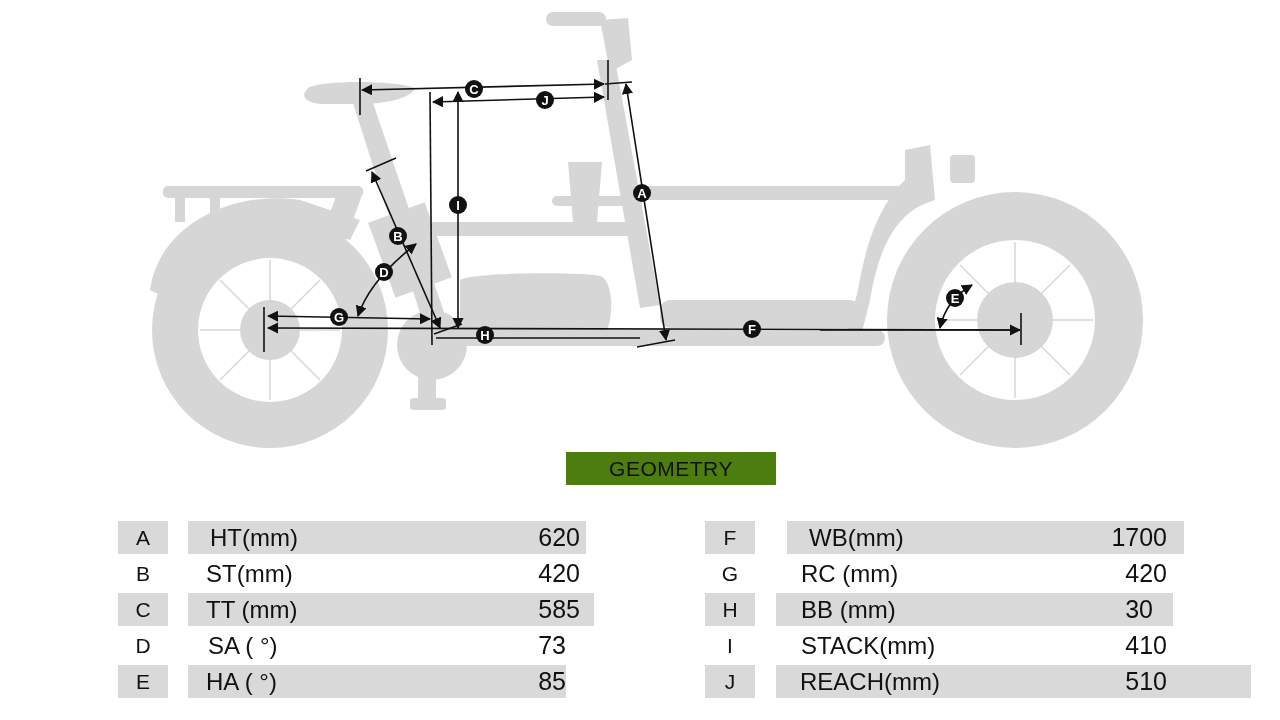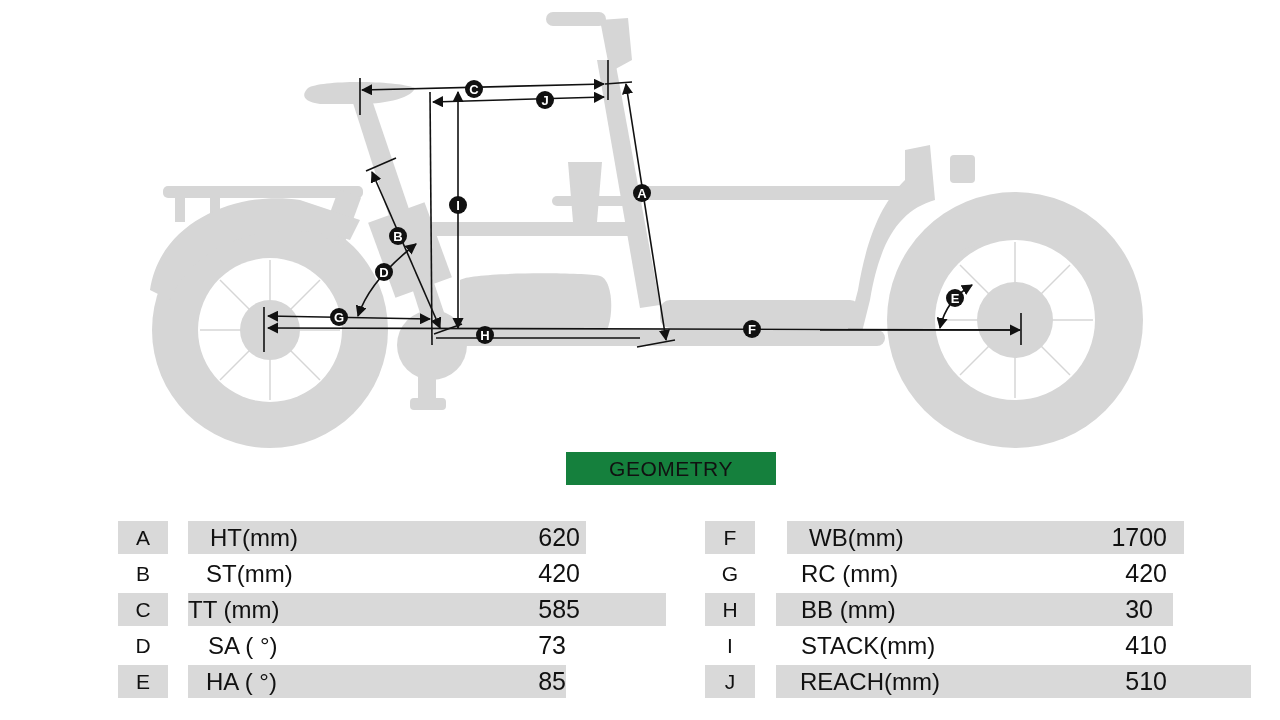--- a/index.html
+++ b/index.html
@@ -1,18 +1,18 @@
 <!DOCTYPE html>
 <html><head>
 <meta charset="utf-8">
 <style>
   html, body { margin: 0; padding: 0; background: #ffffff; }
   body { width: 1280px; height: 720px; position: relative; overflow: hidden; font-family: "Liberation Sans", sans-serif; color: #111; }
   #diagram { position: absolute; left: 0; top: 0; width: 1280px; height: 460px; }
-  .title-bar { position: absolute; left: 566px; top: 452px; width: 210px; height: 33px; background: #15803d; display: flex; align-items: center; justify-content: center; font-size: 21px; letter-spacing: 0.5px; color: #111; }
+  .title-bar { position: absolute; left: 566px; top: 452px; width: 210px; height: 33px; background: #4d7c0f; display: flex; align-items: center; justify-content: center; font-size: 21px; letter-spacing: 0.5px; color: #111; }
   .geo-table { position: absolute; top: 521px; }
   .geo-row { position: absolute; left: 0; height: 35px; width: 100%; }
   .cell-letter { position: absolute; left: 0; width: 50px; height: 33px; display: flex; align-items: center; justify-content: center; font-size: 21px; }
   .cell-name { position: absolute; height: 33px; display: flex; align-items: center; font-size: 24px; }
   .cell-val { position: absolute; height: 33px; display: flex; align-items: center; justify-content: flex-end; font-size: 25px; }
   .shaded { background: #d9d9d9; }
   svg text { font-family: "Liberation Sans", sans-serif; font-weight: bold; }
 </style>
 </head>
 <body>
@@ -173,21 +173,21 @@
     <div class="cell-name shaded" style="left:70px; width:398px; padding-left:22px; box-sizing:border-box;">HT(mm)</div>
     <div class="cell-val" style="right:6px; width:120px;">620</div>
   </div>
   <div class="geo-row" style="top:36px;">
     <div class="cell-letter">B</div>
     <div class="cell-name" style="left:70px; width:398px; padding-left:18px; box-sizing:border-box;">ST(mm)</div>
     <div class="cell-val" style="right:6px; width:120px;">420</div>
   </div>
   <div class="geo-row" style="top:72px;">
     <div class="cell-letter shaded">C</div>
-    <div class="cell-name shaded" style="left:70px; width:478px; box-sizing:border-box;">TT (mm)</div>
+    <div class="cell-name shaded" style="left:70px; width:406px; padding-left:18px; box-sizing:border-box;">TT (mm)</div>
     <div class="cell-val" style="right:6px; width:120px;">585</div>
   </div>
   <div class="geo-row" style="top:108px;">
     <div class="cell-letter">D</div>
     <div class="cell-name" style="left:70px; width:398px; padding-left:20px; box-sizing:border-box;">SA ( °)</div>
     <div class="cell-val" style="right:20px; width:120px;">73</div>
   </div>
   <div class="geo-row" style="top:144px;">
     <div class="cell-letter shaded">E</div>
     <div class="cell-name shaded" style="left:70px; width:378px; padding-left:18px; box-sizing:border-box;">HA ( °)</div>

